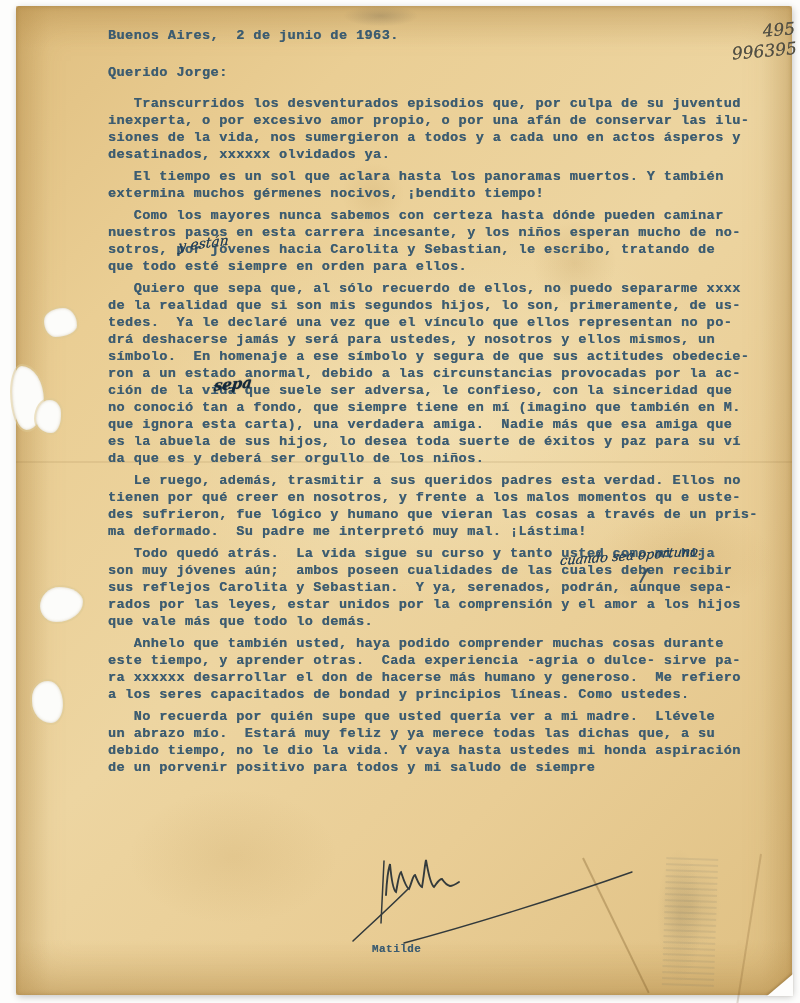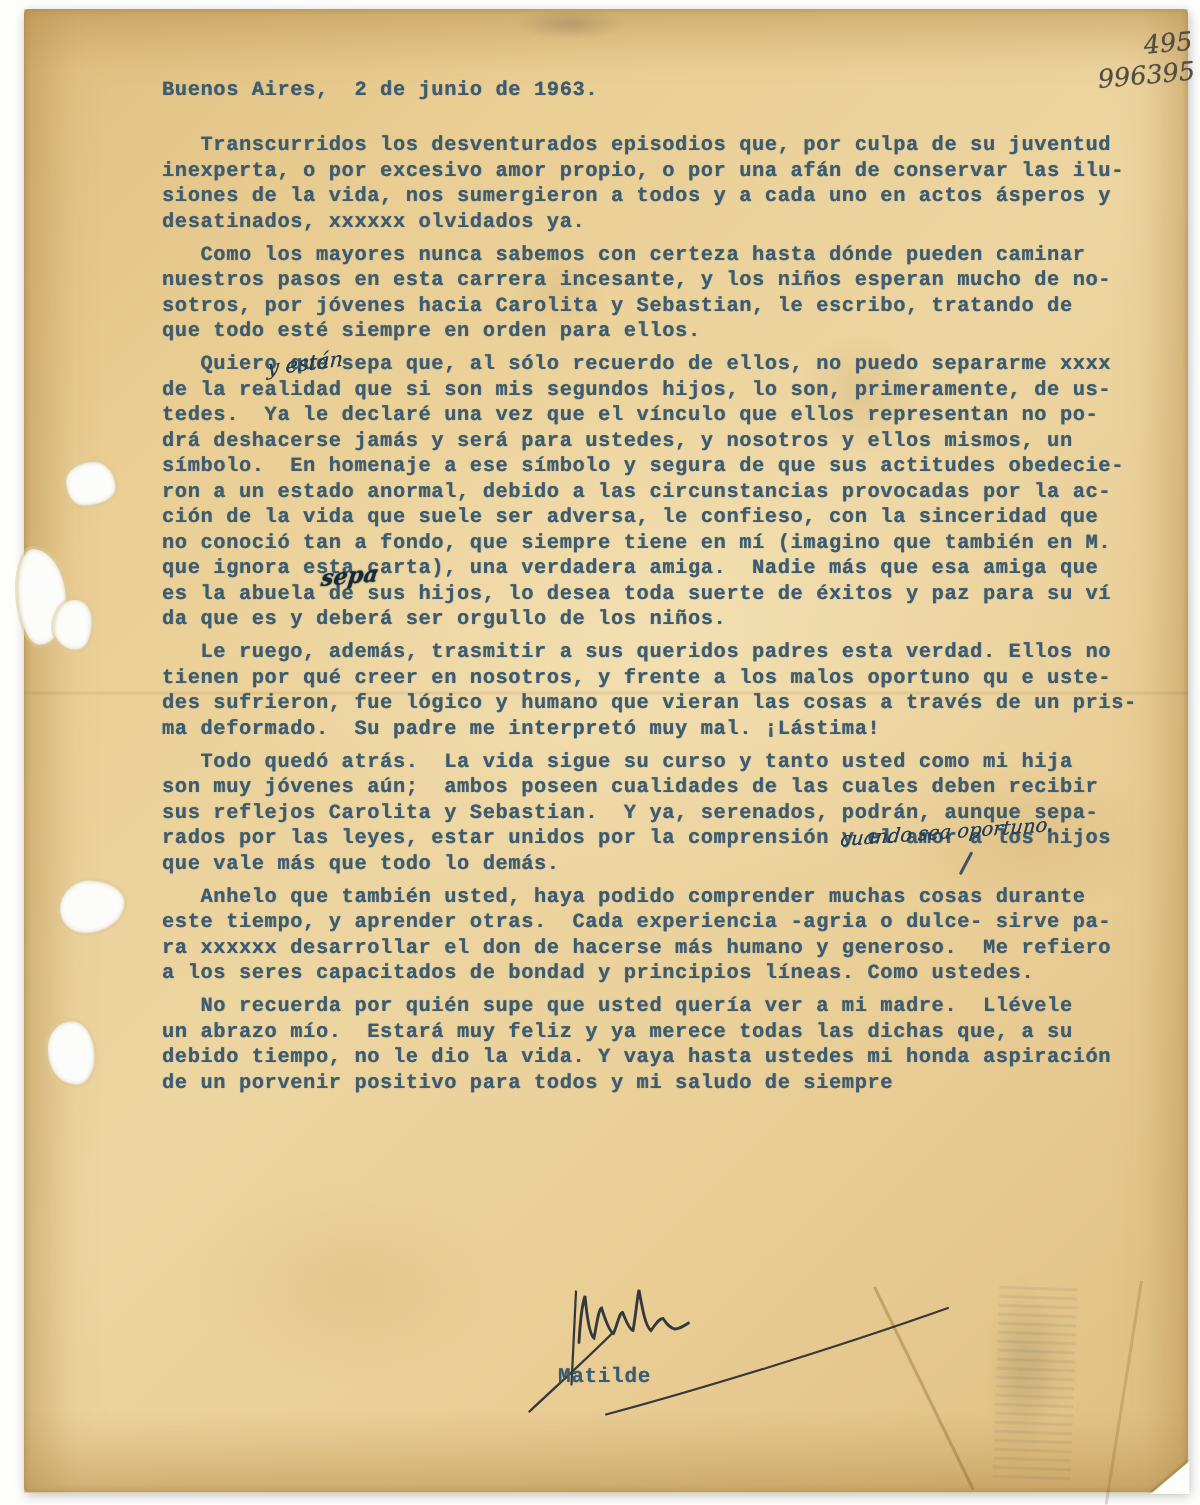--- a/index.html
+++ b/index.html
@@ -31,21 +31,21 @@
       radial-gradient(ellipse 50px 14px at 47% 1%, rgba(100,90,70,0.28), transparent 75%),
       radial-gradient(ellipse 40px 60px at 87% 91%, rgba(120,105,70,0.14), transparent 75%),
       radial-gradient(ellipse 30px 90px at 85.5% 92%, rgba(95,85,60,0.12), transparent 75%),
       linear-gradient(180deg, rgba(185,142,72,0.26) 0, transparent 42px),
       linear-gradient(0deg, rgba(182,140,70,0.30) 0, transparent 55px),
       linear-gradient(90deg, rgba(182,140,70,0.24) 0, transparent 34px),
       linear-gradient(270deg, rgba(182,140,70,0.20) 0, transparent 30px);
   }
   .letter-body{
     position:absolute;left:0;top:0;width:776px;
-    padding:46px 20px 0 92px;box-sizing:border-box;
+    padding:21px 20px 0 92px;box-sizing:border-box;
     color:#3c5c71;
     font-size:13.5px;line-height:17px;letter-spacing:0.45px;
     font-weight:bold;
     text-shadow:0 0 0.6px rgba(54,86,108,0.65), 0.4px 0.3px 0 rgba(54,86,108,0.28);
   }
   .dateline{white-space:pre-wrap;margin:0 0 20px 0;}
   .salutation{white-space:pre-wrap;margin:0 0 14px 0;}
   .para{white-space:pre-wrap;margin:0 0 5px 0;}
   .hand{
     position:absolute;
@@ -82,22 +82,22 @@
     background:repeating-linear-gradient(180deg, rgba(90,100,100,0.14) 0 2px, transparent 2px 6px);
     filter:blur(0.4px);opacity:.8;transform:rotate(2deg);
   }
   .corner-fold{
     position:absolute;right:-1px;bottom:-1px;width:0;height:0;
     border-left:26px solid transparent;border-bottom:22px solid #fdfdfc;
     filter:drop-shadow(-1px -1px 1px rgba(120,90,40,0.4));
   }
   .signature-svg{position:absolute;left:330px;top:839px;width:300px;height:105px;}
   .typed-name{
-    position:absolute;left:356px;top:904px;
-    font-size:14px;font-weight:bold;letter-spacing:0.45px;color:#3c5c71;
+    position:absolute;left:356px;top:937px;
+    font-size:11px;font-weight:bold;letter-spacing:0.45px;color:#3c5c71;
     text-shadow:0 0 0.6px rgba(54,86,108,0.65);
   }
 </style>
 </head>
 <body>
 
 <div class="scan">
   <div class="paper">
     <div class="stains"></div>
 
@@ -113,41 +113,44 @@
     <div class="ghost-text"></div>
     <div class="corner-fold"></div>
 
     <div class="pencil">
       <div>495</div>
       <div>996395</div>
     </div>
 
     <div class="letter-body">
       <p class="dateline">Buenos Aires,  2 de junio de 1963.</p>
+      <p class="salutation">Querido Jorge:</p>
       <p class="para">   Transcurridos los desventurados episodios que, por culpa de su juventud
 inexperta, o por excesivo amor propio, o por una afán de conservar las ilu-
 siones de la vida, nos sumergieron a todos y a cada uno en actos ásperos y
 desatinados, xxxxxx olvidados ya.</p>
+      <p class="para">   El tiempo es un sol que aclara hasta los panoramas muertos. Y también
+extermina muchos gérmenes nocivos, ¡bendito tiempo!</p>
       <p class="para">   Como los mayores nunca sabemos con certeza hasta dónde pueden caminar
 nuestros pasos en esta carrera incesante, y los niños esperan mucho de no-
 sotros, por jóvenes hacia Carolita y Sebastian, le escribo, tratando de
 que todo esté siempre en orden para ellos.</p>
       <p class="para">   Quiero que sepa que, al sólo recuerdo de ellos, no puedo separarme xxxx
 de la realidad que si son mis segundos hijos, lo son, primeramente, de us-
 tedes.  Ya le declaré una vez que el vínculo que ellos representan no po-
 drá deshacerse jamás y será para ustedes, y nosotros y ellos mismos, un
 símbolo.  En homenaje a ese símbolo y segura de que sus actitudes obedecie-
 ron a un estado anormal, debido a las circunstancias provocadas por la ac-
 ción de la vida que suele ser adversa, le confieso, con la sinceridad que
 no conoció tan a fondo, que siempre tiene en mí (imagino que también en M.
 que ignora esta carta), una verdadera amiga.  Nadie más que esa amiga que
 es la abuela de sus hijos, lo desea toda suerte de éxitos y paz para su ví
 da que es y deberá ser orgullo de los niños.</p>
       <p class="para">   Le ruego, además, trasmitir a sus queridos padres esta verdad. Ellos no
-tienen por qué creer en nosotros, y frente a los malos oportuno qu e uste-
+tienen por qué creer en nosotros, y frente a los malos momentos qu e uste-
 des sufrieron, fue lógico y humano que vieran las cosas a través de un pris-
 ma deformado.  Su padre me interpretó muy mal. ¡Lástima!</p>
       <p class="para">   Todo quedó atrás.  La vida sigue su curso y tanto usted como mi hija
 son muy jóvenes aún;  ambos poseen cualidades de las cuales deben recibir
 sus reflejos Carolita y Sebastian.  Y ya, serenados, podrán, aunque sepa-
 rados por las leyes, estar unidos por la comprensión y el amor a los hijos
 que vale más que todo lo demás.</p>
       <p class="para">   Anhelo que también usted, haya podido comprender muchas cosas durante
 este tiempo, y aprender otras.  Cada experiencia -agria o dulce- sirve pa-
 ra xxxxxx desarrollar el don de hacerse más humano y generoso.  Me refiero

